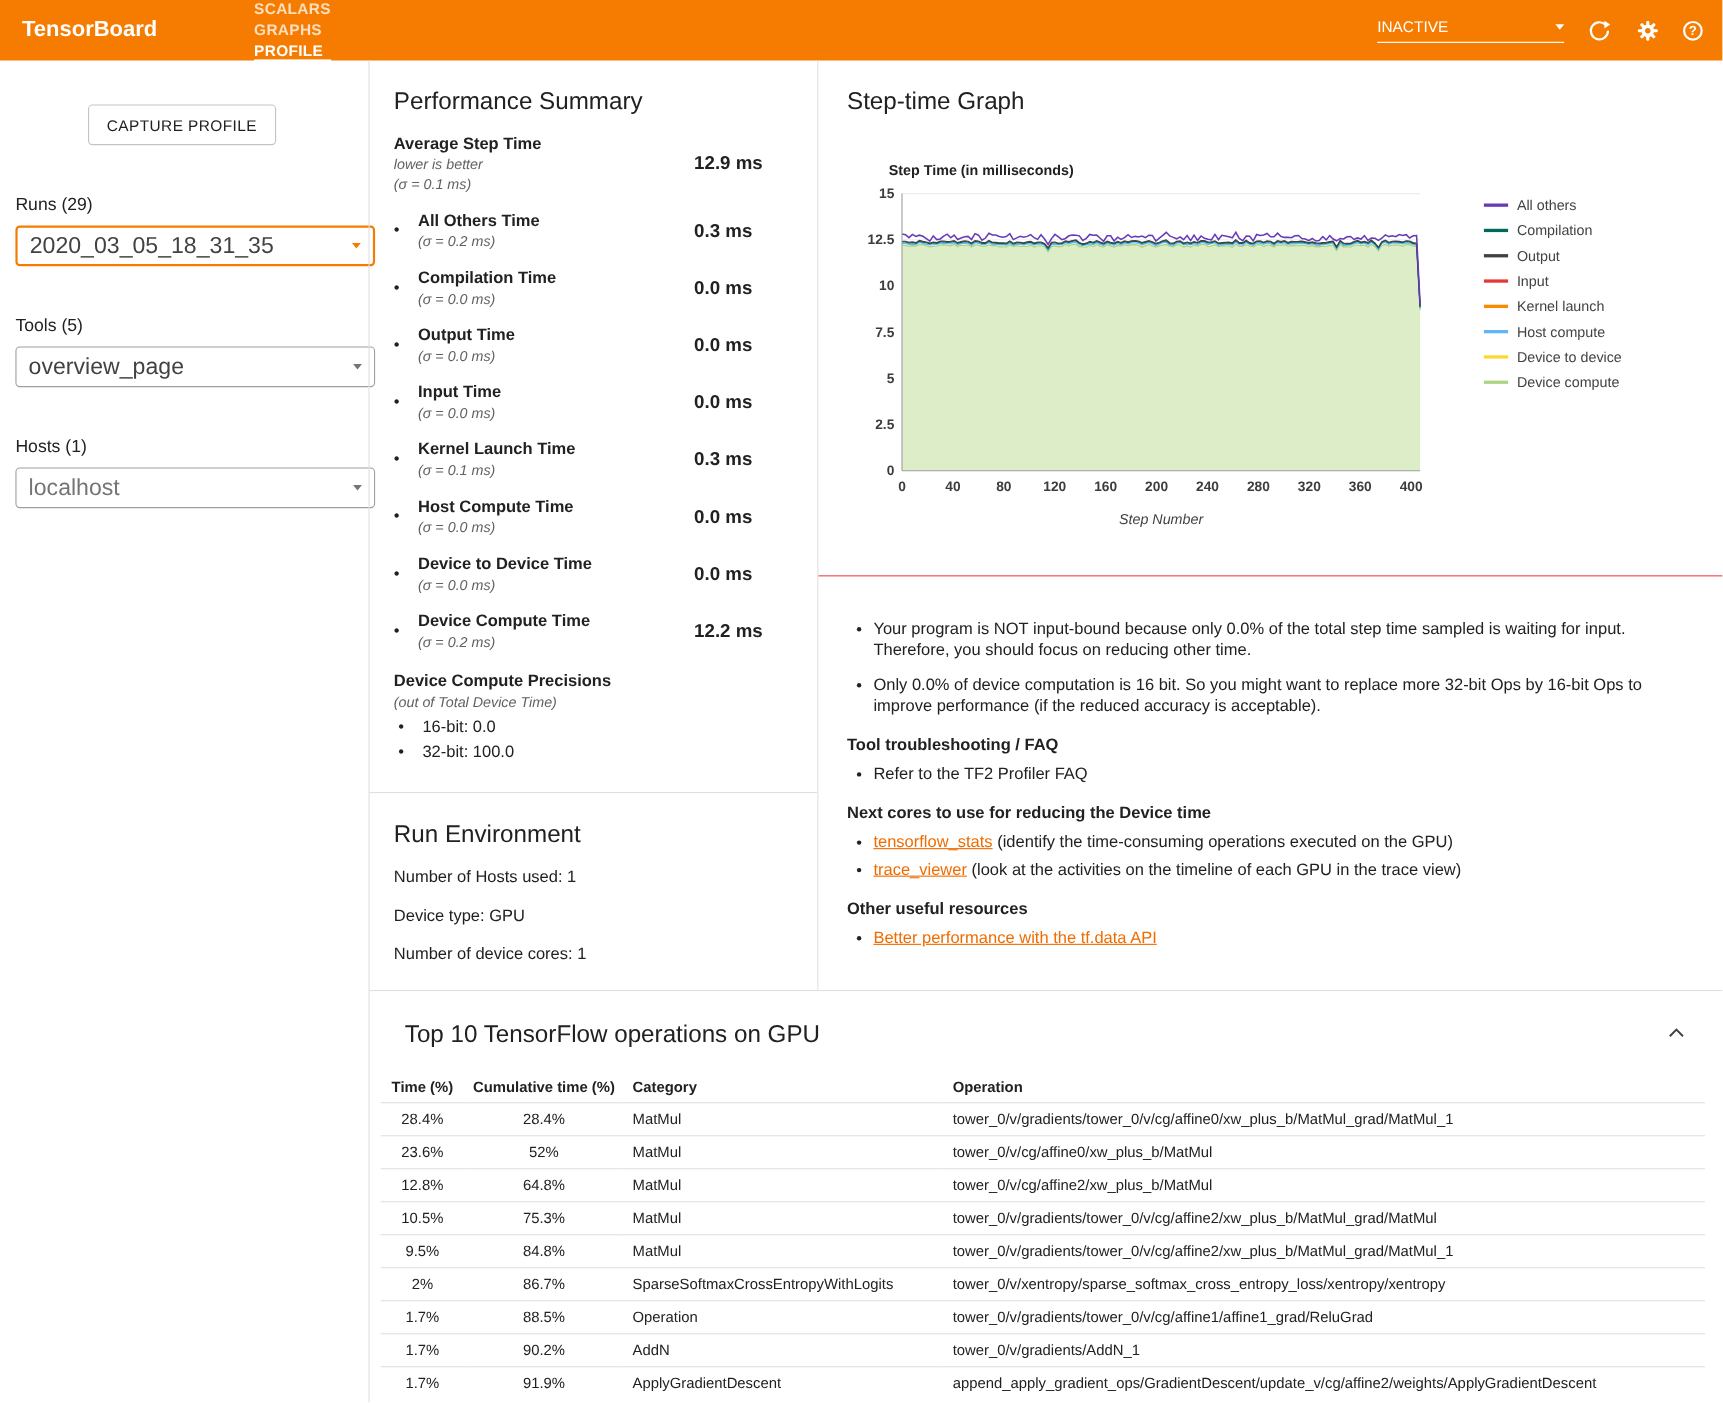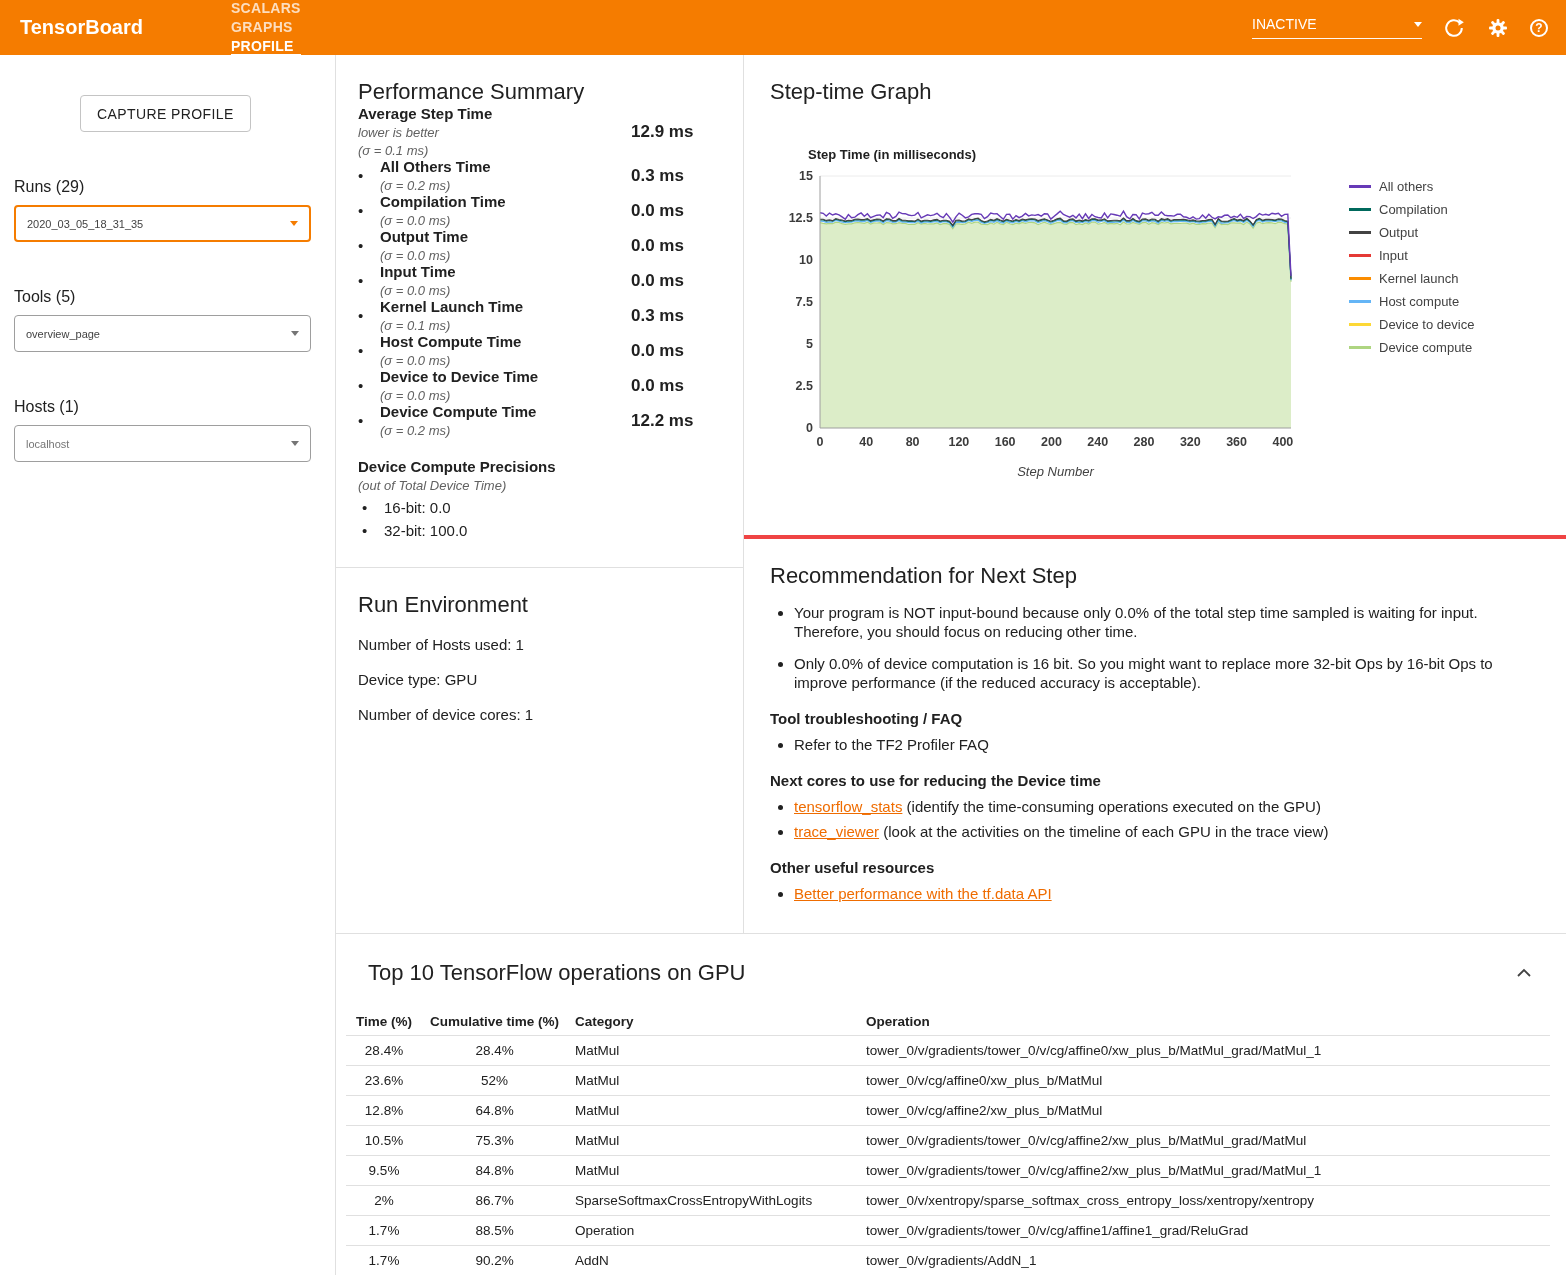--- a/index.html
+++ b/index.html
@@ -28,44 +28,44 @@
   .layout{display:flex;height:1220px;}
   .sidebar{width:335px;flex:none;padding-top:20px;}
   .main{flex:1;display:flex;flex-direction:column;border-left:1px solid #e0e0e0;}
   .top-grid{display:flex;}
   .perf-col{width:408px;flex:none;border-right:1px solid #e0e0e0;}
   .right-col{flex:1;min-width:0;}
 
   
   .capture-btn{margin:20px 0 0 80px;height:37px;padding:0 16px;background:#fff;border:1px solid #c4c4c4;border-radius:4px;font-family:inherit;font-size:14px;letter-spacing:.4px;color:#212121;cursor:pointer;}
   .side-label{margin:46px 0 9px 14px;font-size:16px;color:#212121;}
-  .select-box{margin:0 14px;width:297px;height:37px;border:1px solid #9e9e9e;border-radius:4px;display:flex;align-items:center;justify-content:space-between;padding:0 11px;font-size:11px;color:#424242;cursor:pointer;background:#fff;}
+  .select-box{margin:0 14px;width:327px;height:37px;border:1px solid #9e9e9e;border-radius:4px;display:flex;align-items:center;justify-content:space-between;padding:0 11px;font-size:21px;color:#424242;cursor:pointer;background:#fff;}
   .select-box.accent{border:2px solid var(--accent);}
   .select-box .muted{color:#757575;}
 
   
   .perf-summary{padding:24px 38px 28px 22px;border-bottom:1px solid #e0e0e0;}
-  .perf-row{display:flex;align-items:center;}
+  .perf-row{display:flex;align-items:center;margin-top:17px;}
   .perf-row .bullet-dot{width:22px;flex:none;}
   .perf-row .bullet-dot::before{content:"•";font-size:15px;}
   .perf-text{flex:1;min-width:0;}
   .perf-label{display:block;font-size:15px;font-weight:bold;}
   .perf-sigma{display:block;font-size:13px;font-style:italic;color:#616161;margin-top:3px;}
   .perf-value{width:74px;flex:none;font-size:17px;font-weight:bold;}
   .prec-label{font-weight:bold;font-size:15px;margin-top:20px;}
   .prec-note{font-size:13px;font-style:italic;color:#616161;margin-top:3px;}
   .prec-item{display:flex;font-size:15px;margin-top:6px;}
   .prec-item::before{content:"•";width:22px;flex:none;padding-left:4px;}
 
   
   .run-env{padding:24px 22px;}
   .env-line{font-size:15px;margin-top:18px;}
 
   
-  .graph-sec{padding:24px 0 56px 26px;border-bottom:4px solid #ef4444;}
+  .graph-sec{padding:24px 0 44px 26px;border-bottom:1px solid #ef4444;}
   .chart-wrap{display:flex;margin-top:42px;}
   .chart-title{font-size:13px;font-weight:bold;margin-left:38px;margin-bottom:6px;}
   .xlabel{width:571px;text-align:center;font-size:13px;font-style:italic;color:#424242;margin-top:14px;}
   .legend{margin-left:8px;margin-top:32px;}
   .legend-item{display:flex;align-items:center;margin-bottom:8px;}
   .swatch{width:22px;height:3px;margin-right:8px;flex:none;}
   .legend-label{font-size:13px;color:#424242;}
   #chart svg{display:block;}
 
   
@@ -347,21 +347,20 @@
 
                 <div class="legend-item">
                   <span class="swatch" style="background: rgb(174, 213, 129);"></span>
                   <span class="legend-label">Device compute</span>
                 </div>
               </div>
           </div>
         </section>
 
         <section class="rec-sec">
-          <h2>Recommendation for Next Step</h2>
           <ul class="rec-list">
 
               <li>Your program is NOT input-bound because only 0.0% of the total step time sampled is waiting for input. Therefore, you should focus on reducing other time.</li>
 
               <li>Only 0.0% of device computation is 16 bit. So you might want to replace more 32-bit Ops by 16-bit Ops to improve performance (if the reduced accuracy is acceptable).</li>
             </ul>
           <div class="sub-head">Tool troubleshooting / FAQ</div>
           <ul class="rec-list tight">
             <li>Refer to the TF2 Profiler FAQ</li>
           </ul>

